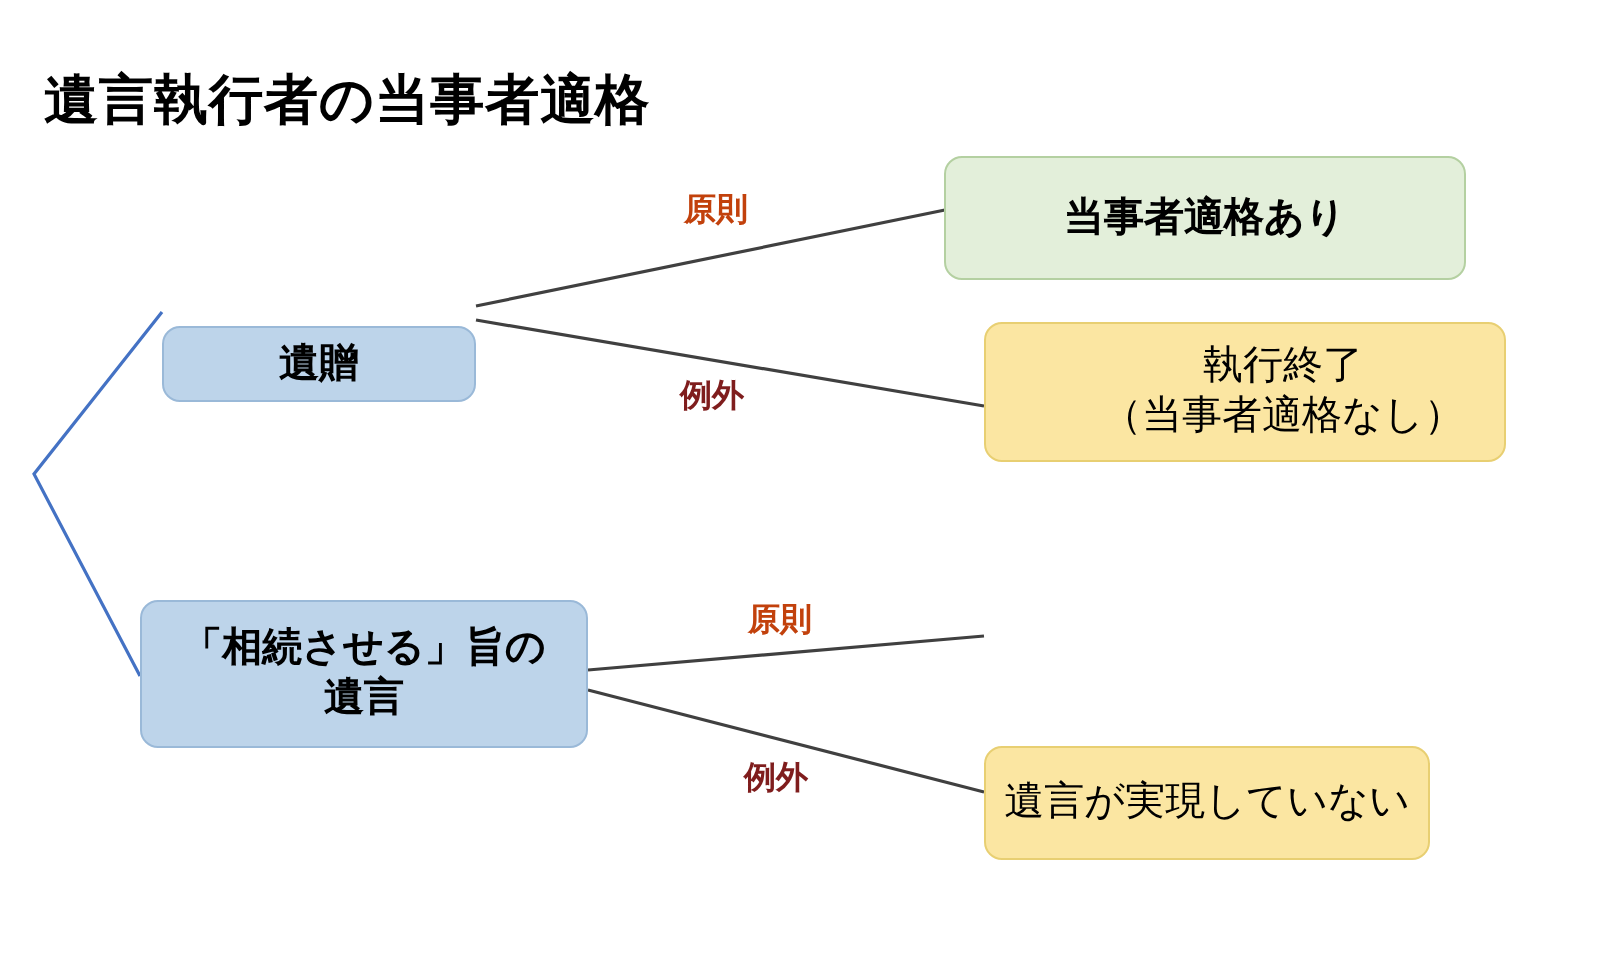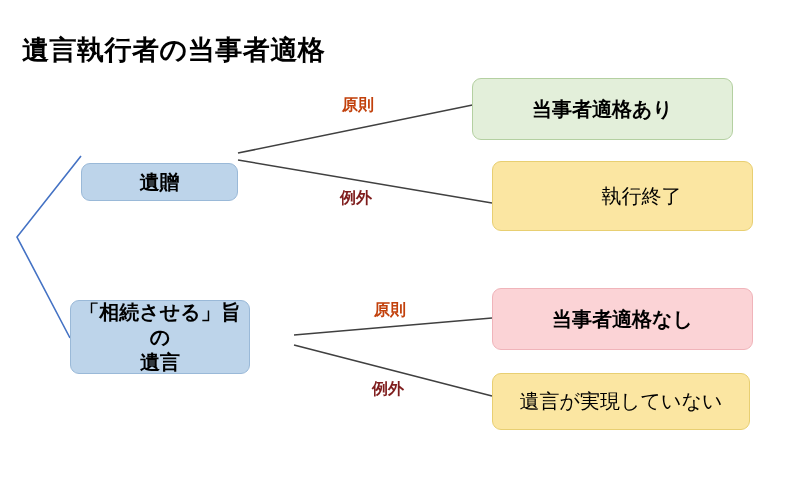--- a/index.html
+++ b/index.html
@@ -100,42 +100,40 @@
 
     <line x1="294" y1="335" x2="492" y2="318" stroke="#404040" stroke-width="1.6"></line>
 
     <line x1="294" y1="345" x2="492" y2="396" stroke="#404040" stroke-width="1.6"></line>
   </svg>
 
   <div class="node node-source" style="left:81px; top:131px; width:157px; height:38px;margin-top:32px;">
     <span>遺贈</span>
   </div>
 
-  <div class="node node-source" style="left:70px; top:300px; width:180px; height:74px;text-align:center;">
+  <div class="node node-source" style="left:70px; top:300px; width:224px; height:74px;text-align:center;">
     <span>
       <span>「相続させる」旨の</span><br>
       <span>遺言</span>
     </span>
   </div>
 
   <div class="node node-green" style="left:472px; top:78px; width:261px; height:62px;">
     <span>当事者適格あり</span>
   </div>
 
   <div class="node node-yellow" style="left:492px; top:161px; width:261px; height:70px;padding-left:38px;">
     <span>
       <span>執行終了</span><br>
+      <span>（当事者適格なし）</span>
     </span>
   </div>
 
-  <div class="node node-pink" style="left:492px; top:288px; width:261px; height:62px;">
-    <span>当事者適格なし</span>
-  </div>
 
-  <div class="node node-yellow" style="left:492px; top:373px; width:258px; height:57px;">
+  <div class="node node-yellow" style="left:492px; top:373px; width:223px; height:57px;">
     <span>遺言が実現していない</span>
   </div>
 
   <div class="edge-label principle" style="left:342px; top:95px;">原則</div>
 
   <div class="edge-label exception" style="left:340px; top:188px;">例外</div>
 
   <div class="edge-label principle" style="left:374px; top:300px;">原則</div>
 
   <div class="edge-label exception" style="left:372px; top:379px;">例外</div>

